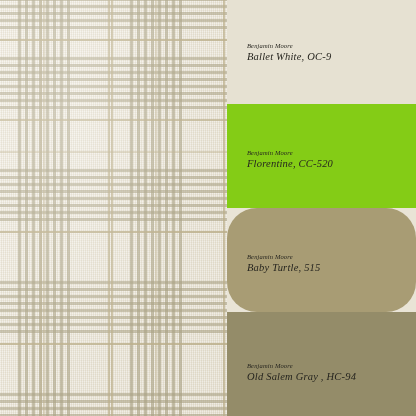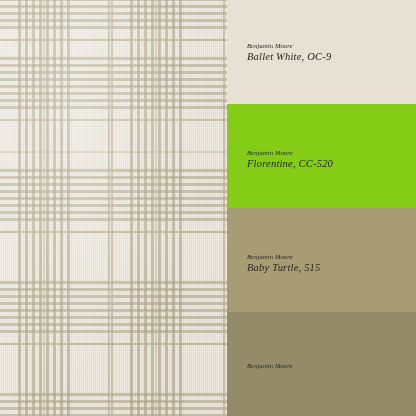--- a/index.html
+++ b/index.html
@@ -223,27 +223,28 @@
       </div>
     </div>
 
     <div class="swatch sw2" style="background: #84cc16;">
       <div class="swatch-text">
         <p class="brand" style="color: rgb(38, 37, 31);">Benjamin Moore</p>
         <p class="cname" style="color: rgb(38, 37, 31);">Florentine, CC-520</p>
       </div>
     </div>
 
-    <div class="swatch sw3" style="background: rgb(168, 156, 116);">
+    <div class="swatch sw3" style="background: rgb(168, 156, 116); border-radius: 30px;">
       <div class="swatch-text">
         <p class="brand" style="color: rgb(38, 37, 31);">Benjamin Moore</p>
         <p class="cname" style="color: rgb(38, 37, 31);">Baby Turtle, 515</p>
       </div>
     </div>
 
     <div class="swatch sw4" style="background: rgb(148, 140, 105);">
       <div class="swatch-text">
         <p class="brand" style="color: rgb(38, 37, 31);">Benjamin Moore</p>
+        <p class="cname" style="color: rgb(38, 37, 31);">Old Salem Gray , HC-94</p>
       </div>
     </div>
 
   </div>
 </div>
 
 </body></html>

